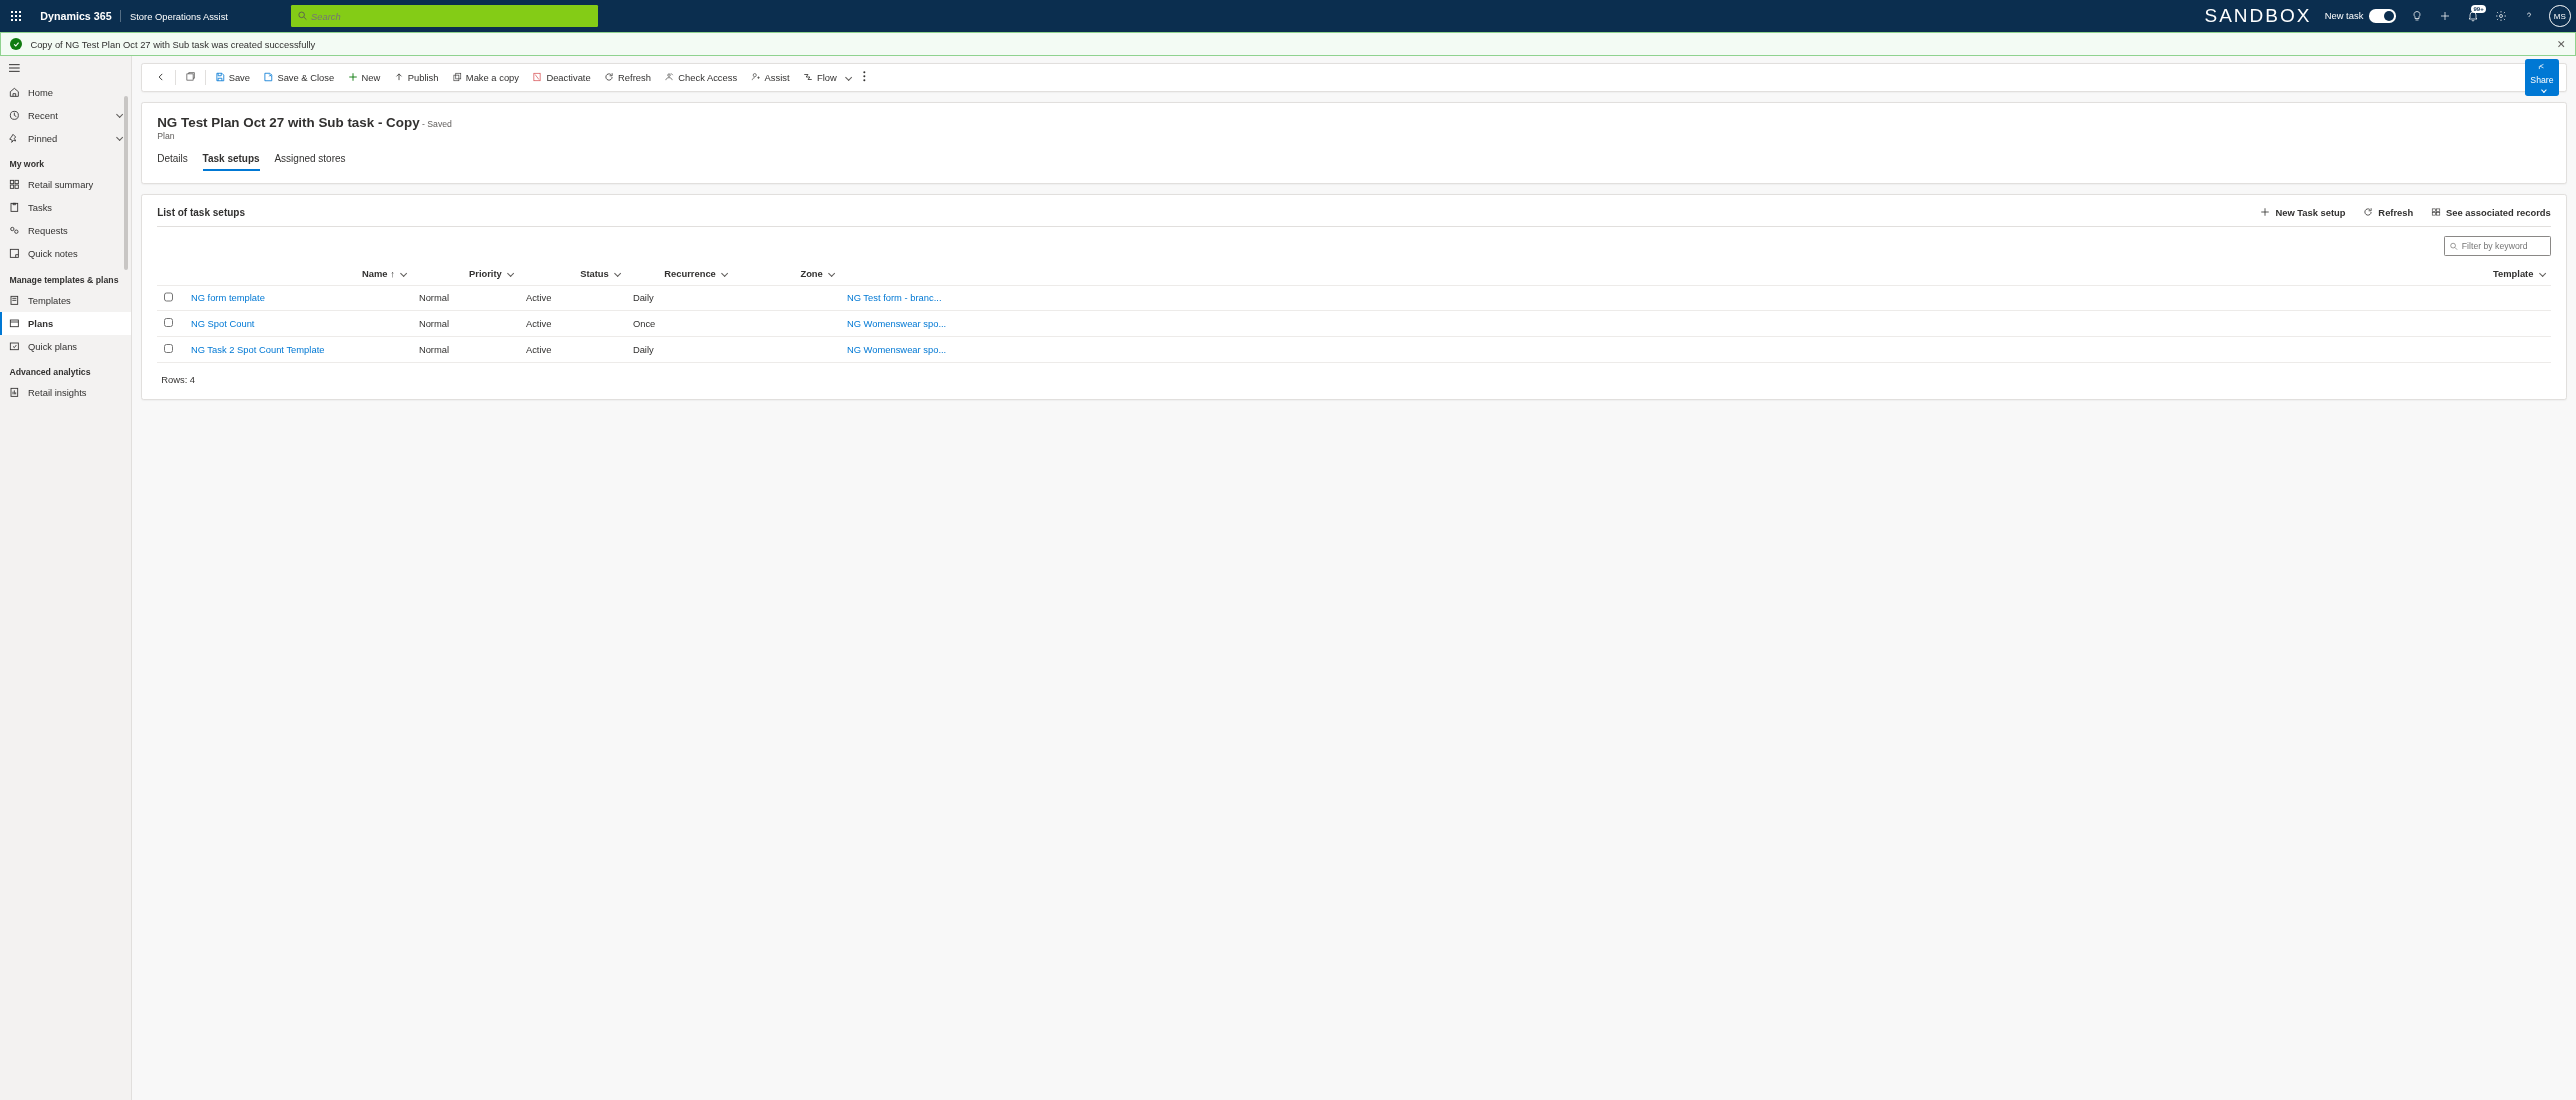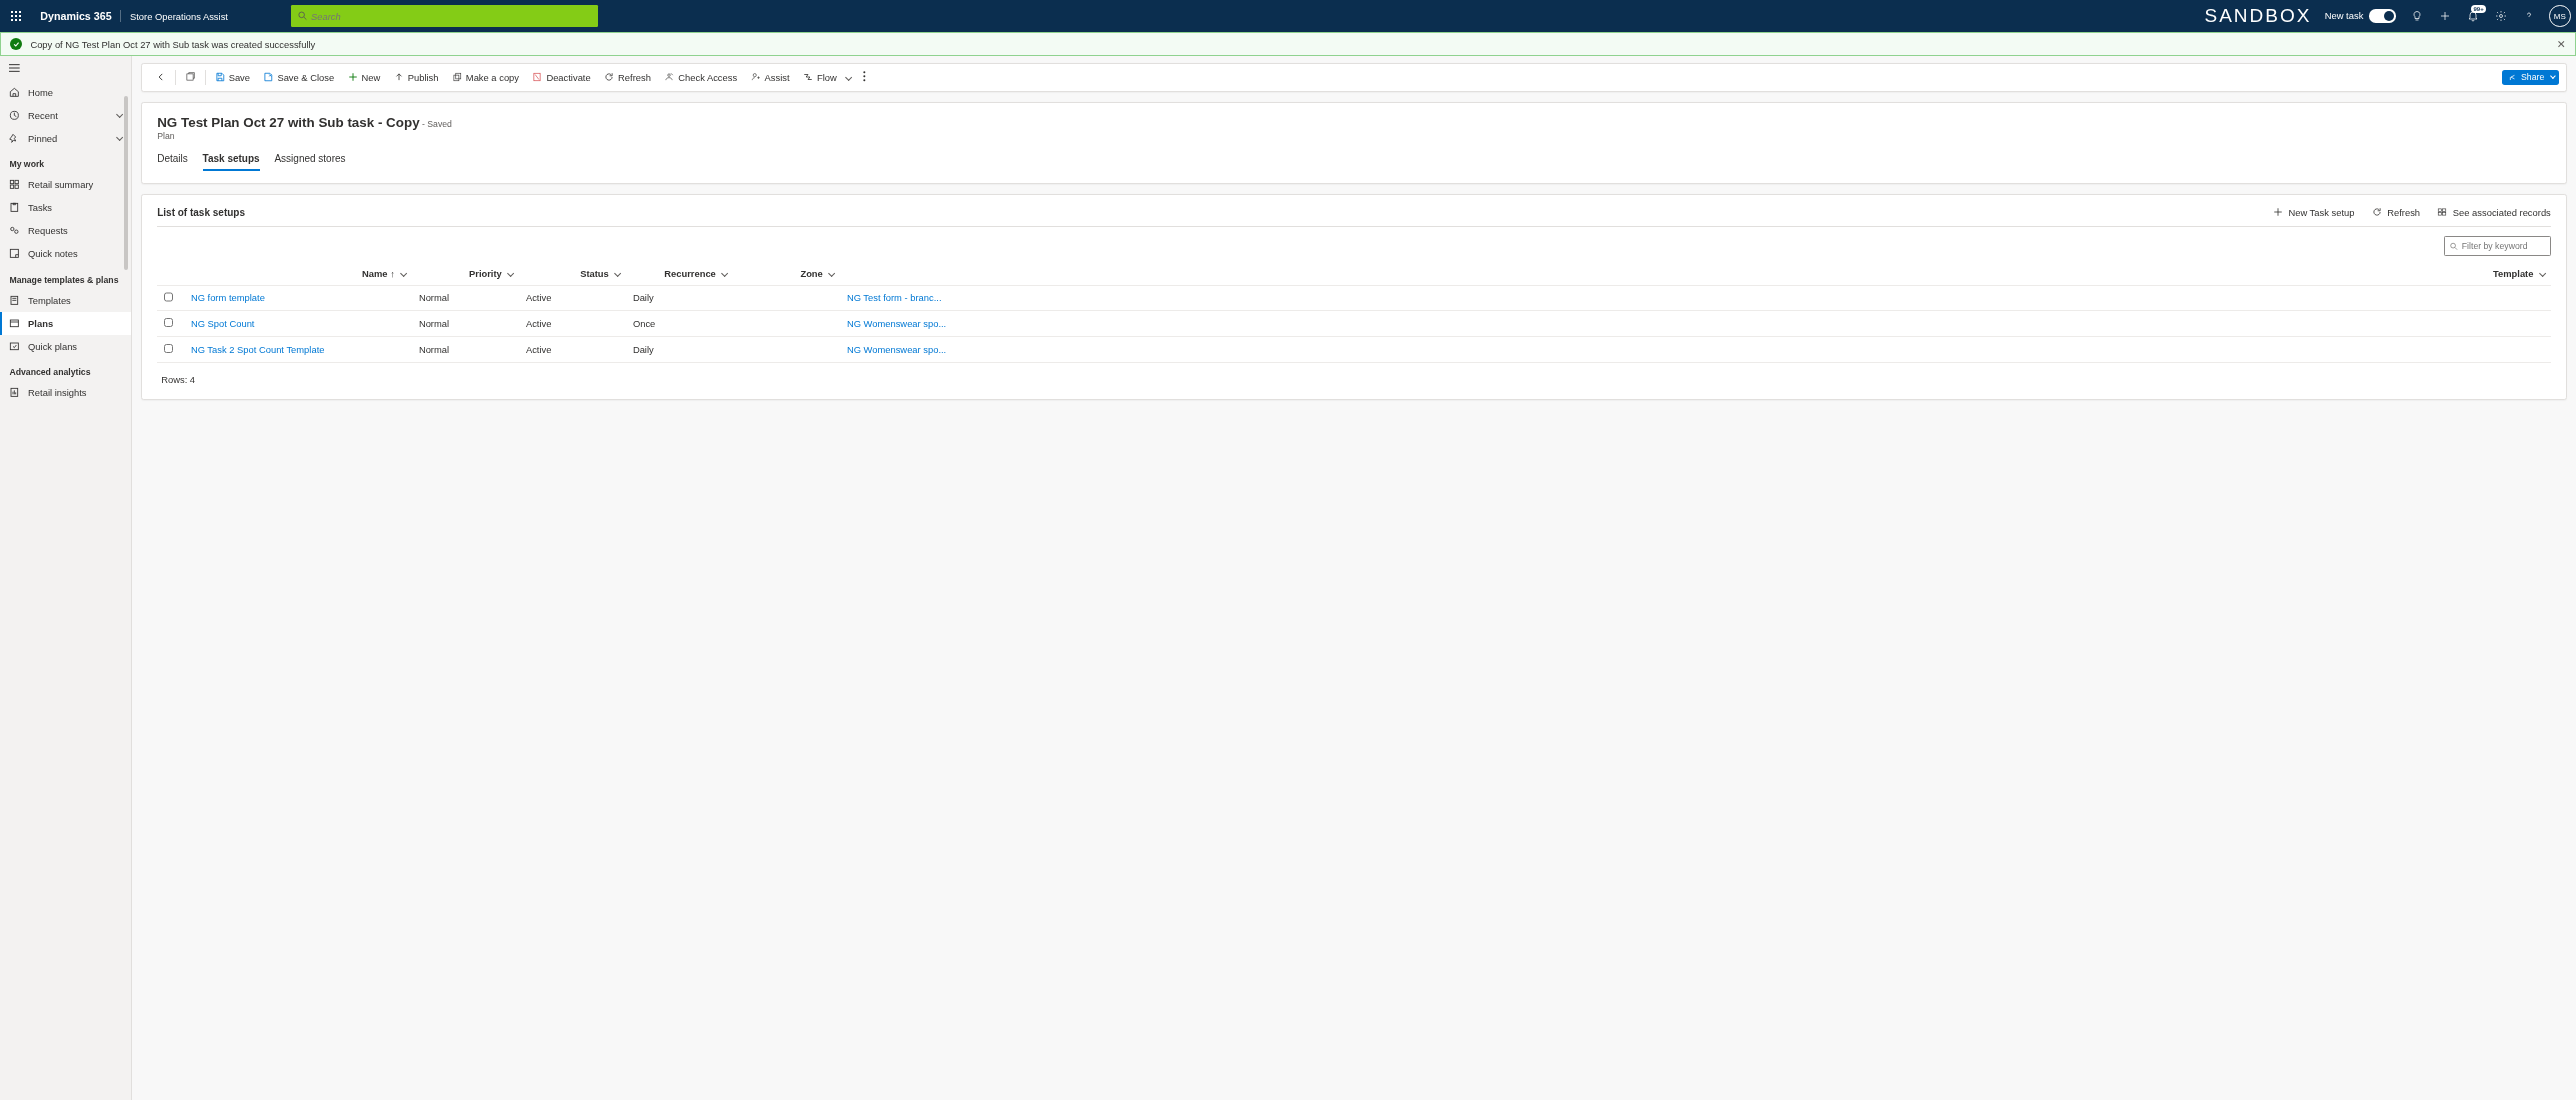--- a/index.html
+++ b/index.html
@@ -42,36 +42,36 @@
 .nav-icon { width: 10.7px; height: 10.7px; flex-shrink: 0; }
 .nav-icon svg { width: 10.7px; height: 10.7px; fill: none; stroke: #323130; stroke-width: 1.3; }
 .nav-chev { margin-left: auto; }
 .nav-header { font-size: 8.7px; font-weight: 600; padding: 9.4px 9.4px 4px; }
 
 .main { flex: 1; background: #f8f8f8; padding: 6.7px 9.4px; overflow-y: auto; }
 .cmdbar { background: #fff; border: 0.7px solid #e1dfdd; border-radius: 2.7px; height: 29.5px; display: flex; align-items: center; padding: 0 6.7px; box-shadow: 0 0.7px 1.3px rgba(0,0,0,.04); }
 .cmdbtn { display: flex; align-items: center; gap: 4px; height: 21.5px; padding: 0 6.7px; cursor: pointer; font-size: 9.4px; border-radius: 1.3px; }
 .cmdbtn svg { width: 10px; height: 10px; }
 .cmd-sep { width: 0.7px; height: 14.8px; background: #e1dfdd; margin: 0 2.7px; }
-.share-btn { margin-left: auto; background: #0078d4; color: #fff; border-radius: 2.7px; display: flex; align-items: center; gap: 4px; padding: 2.7px 5.4px; font-size: 8.7px; cursor: pointer; }
+.share-btn { margin-left: auto; background: #0078d4; color: #fff; border-radius: 2.7px; display: flex; align-items: center; gap: 4px; padding: 2.7px 5.4px; font-size: 8.7px; cursor: pointer; flex-direction: column; }
 .share-btn svg { width: 9.4px; height: 9.4px; stroke: #fff; fill: none; }
 .overflow-btn { padding: 0 6.7px; cursor: pointer; }
 
 .card { background: #fff; border: 0.7px solid #e1dfdd; border-radius: 2.7px; margin-top: 9.4px; padding: 12px 14.8px; box-shadow: 0 0.7px 1.3px rgba(0,0,0,.04); }
 .page-title .t1 { font-size: 13.4px; font-weight: 600; display: inline; }
 .page-title .t2 { font-size: 8.7px; color: #605e5c; }
 .sub { font-size: 8.7px; color: #605e5c; margin-top: 1.3px; }
 .tabs { display: flex; gap: 14.8px; margin-top: 12px; }
 .tab { font-size: 10px; padding-bottom: 5.4px; cursor: pointer; }
 .tab.active { font-weight: 600; border-bottom: 2px solid #0078d4; }
 
 .list-header { display: flex; align-items: center; border-bottom: 0.7px solid #e1dfdd; padding-bottom: 8px; margin-bottom: 5.4px; }
 .list-title { font-size: 10px; font-weight: 600; }
 .list-actions { margin-left: auto; display: flex; align-items: center; gap: 17.4px; }
-.list-act { display: flex; gap: 5.4px; font-size: 9.4px; cursor: pointer; }
+.list-act { display: flex; gap: 5.4px; font-size: 9.4px; cursor: pointer; font-weight: bold; }
 .list-act svg { width: 10px; height: 10px; stroke: #323130; fill: none; }
 
 .filter-row { display: flex; justify-content: flex-end; padding: 4px 0 6.7px; }
 .filter-box { border: 0.7px solid #8a8886; height: 20px; width: 107px; display: flex; align-items: center; padding: 0 5.4px; border-radius: 1.3px; }
 .filter-box svg { width: 8.7px; height: 8.7px; stroke: #605e5c; fill: none; margin-right: 4px; }
 .filter-box input { border: none; outline: none; font-size: 8.7px; width: 100%; }
 
 table.grid { width: 100%; border-collapse: collapse; }
 table.grid th { text-align: right; font-size: 9.4px; font-weight: 600; padding: 5.4px 6.7px; white-space: nowrap; }
 table.grid th .chev { font-size: 6.7px; color: #605e5c; margin-left: 2.7px; }

